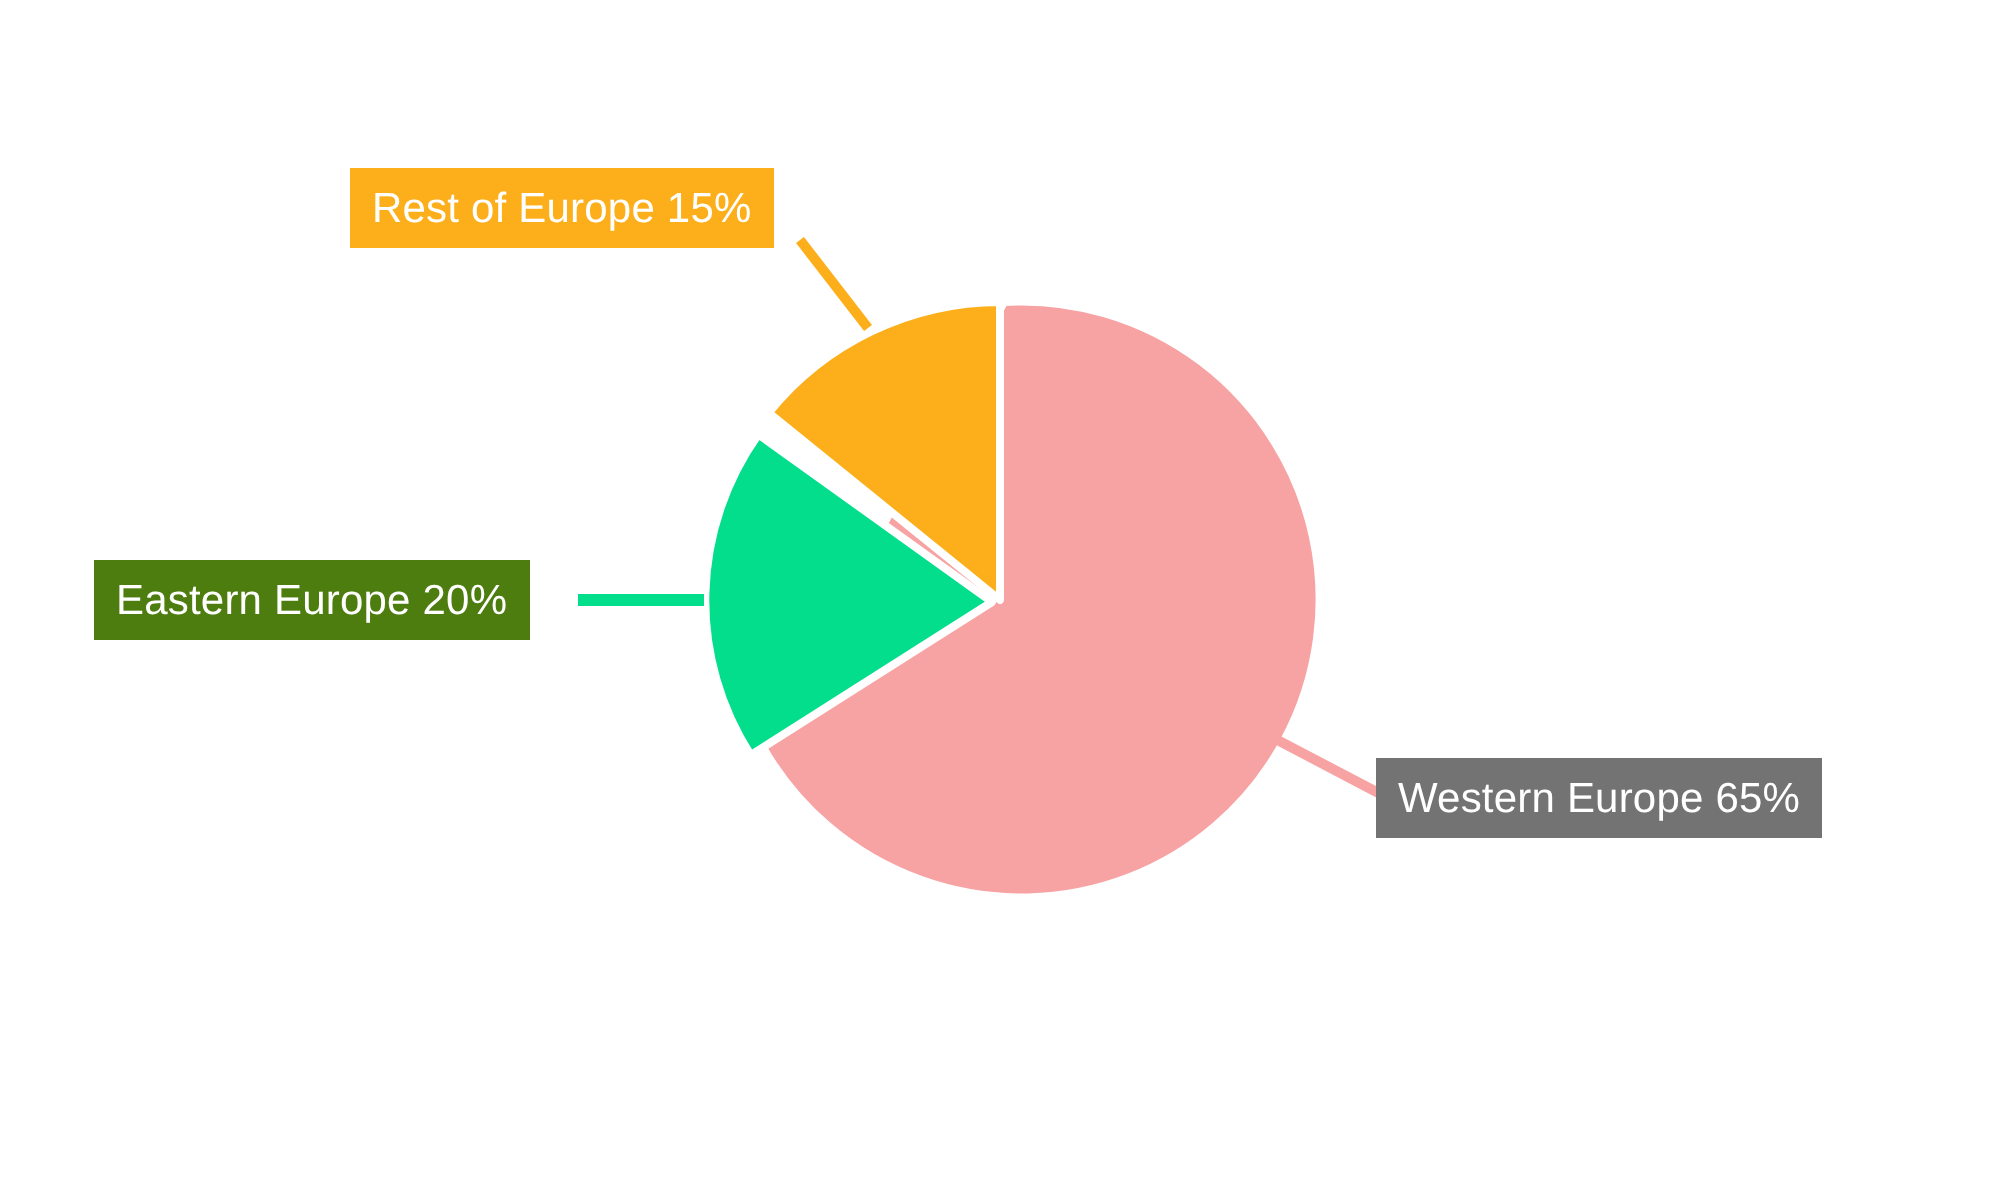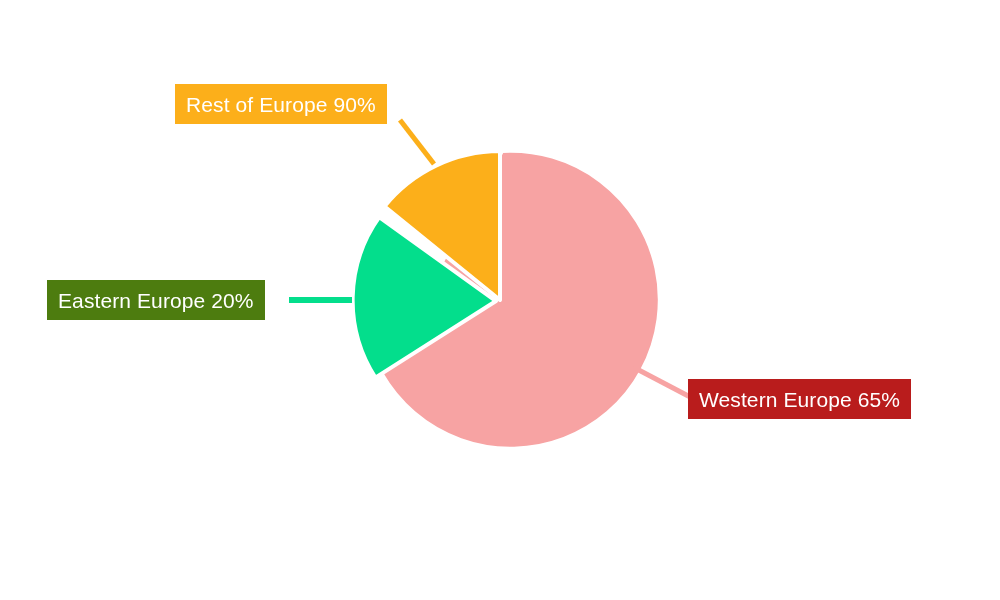--- a/index.html
+++ b/index.html
@@ -72,25 +72,25 @@
 
     <g>
       <line x1="633" y1="367" x2="694" y2="399" stroke="#F7A3A3" stroke-width="5"></line>
 
       <line x1="352" y1="300" x2="289" y2="300" stroke="#03DE8C" stroke-width="6"></line>
 
       <line x1="434" y1="164" x2="400" y2="120" stroke="#FCAF1A" stroke-width="5"></line>
     </g>
   </svg>
 
-  <div class="pie-label" id="label-western" style="background:#b91c1c;">
+  <div class="pie-label" id="label-western" style="background:#737373;">
     <span>Western Europe 65%</span>
   </div>
 
   <div class="pie-label" id="label-eastern" style="background:#4d7c0f;">
     <span>Eastern Europe 20%</span>
   </div>
 
   <div class="pie-label" id="label-rest" style="background:#FCAF1A;">
-    <span>Rest of Europe 90%</span>
+    <span>Rest of Europe 15%</span>
   </div>
 
 </div>
 
 </body></html>

